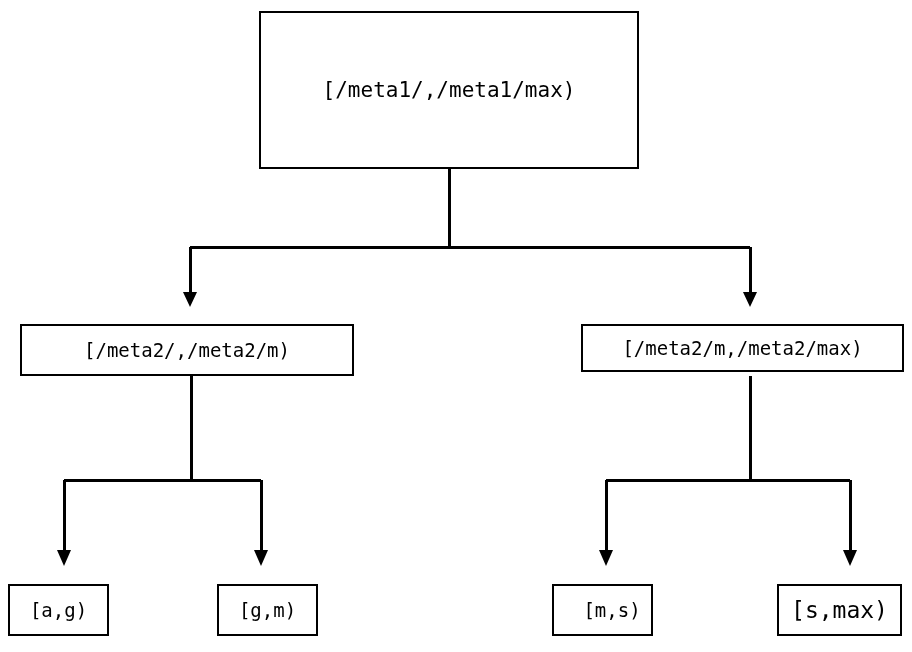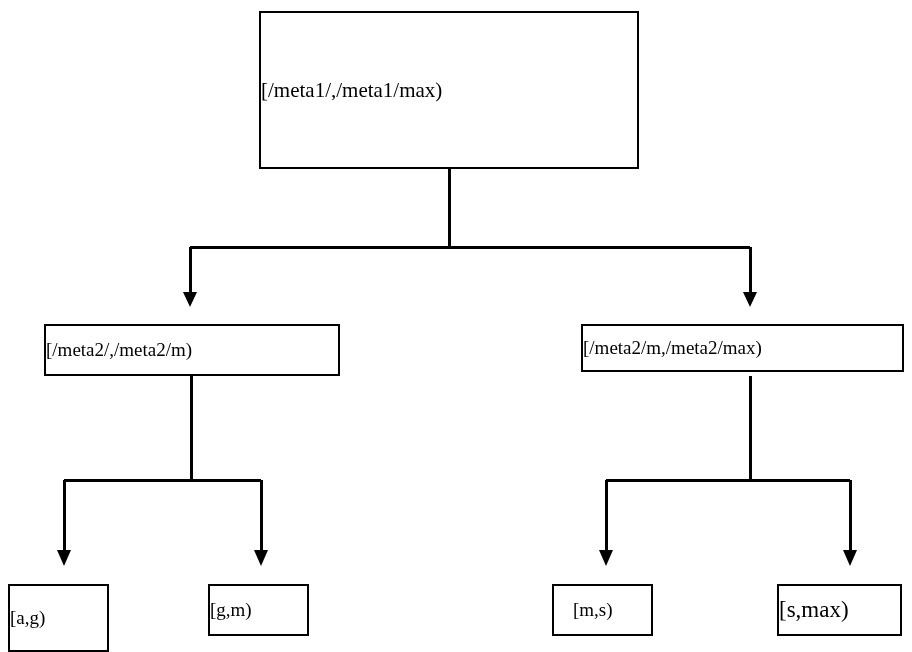--- a/index.html
+++ b/index.html
@@ -16,61 +16,59 @@
     overflow: hidden;
     font-family: "DejaVu Sans Mono", "Liberation Mono", monospace;
   }
   .node {
     position: absolute;
     box-sizing: border-box;
     border: 2px solid #000000;
     background: #ffffff;
     display: flex;
     align-items: center;
-    justify-content: flex-start;
+    justify-content: center;
     color: #000000;
     white-space: pre;
     letter-spacing: 0px;
-    font-family: Liberation Serif, serif;
   }
   .node-label {
     display: block;
     color: #000000;
   }
   #root-node {
     left: 259px;
     top: 11px;
     width: 380px;
     height: 158px;
     font-size: 21px;
   }
   #mid-left-node {
     left: 20px;
     top: 324px;
-    width: 296px;
+    width: 334px;
     height: 52px;
     font-size: 19px;
-    margin-left: 24px;
   }
   #mid-right-node {
     left: 581px;
     top: 324px;
     width: 323px;
     height: 48px;
     font-size: 19px;
   }
   #leaf-ag-node {
     left: 8px;
     top: 584px;
     width: 101px;
-    height: 68px;
+    height: 52px;
     font-size: 19px;
   }
   #leaf-gm-node {
-    left: 208px;
+    left: 217px;
     top: 584px;
     width: 101px;
     height: 52px;
     font-size: 19px;
   }
   #leaf-ms-node {
     left: 552px;
     top: 584px;
     width: 101px;
     height: 52px;

